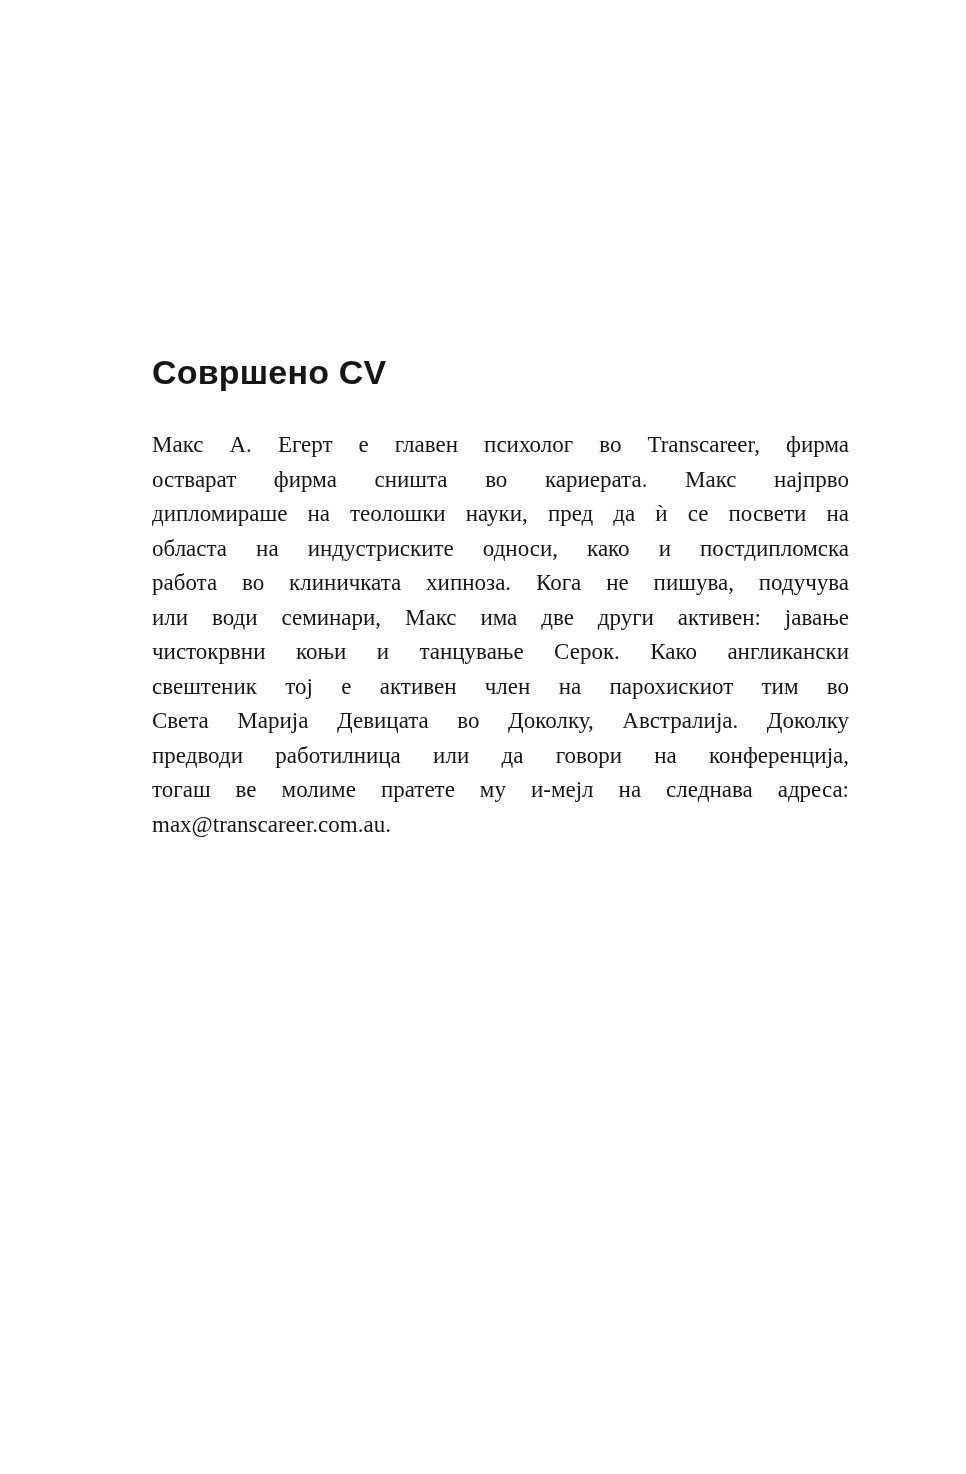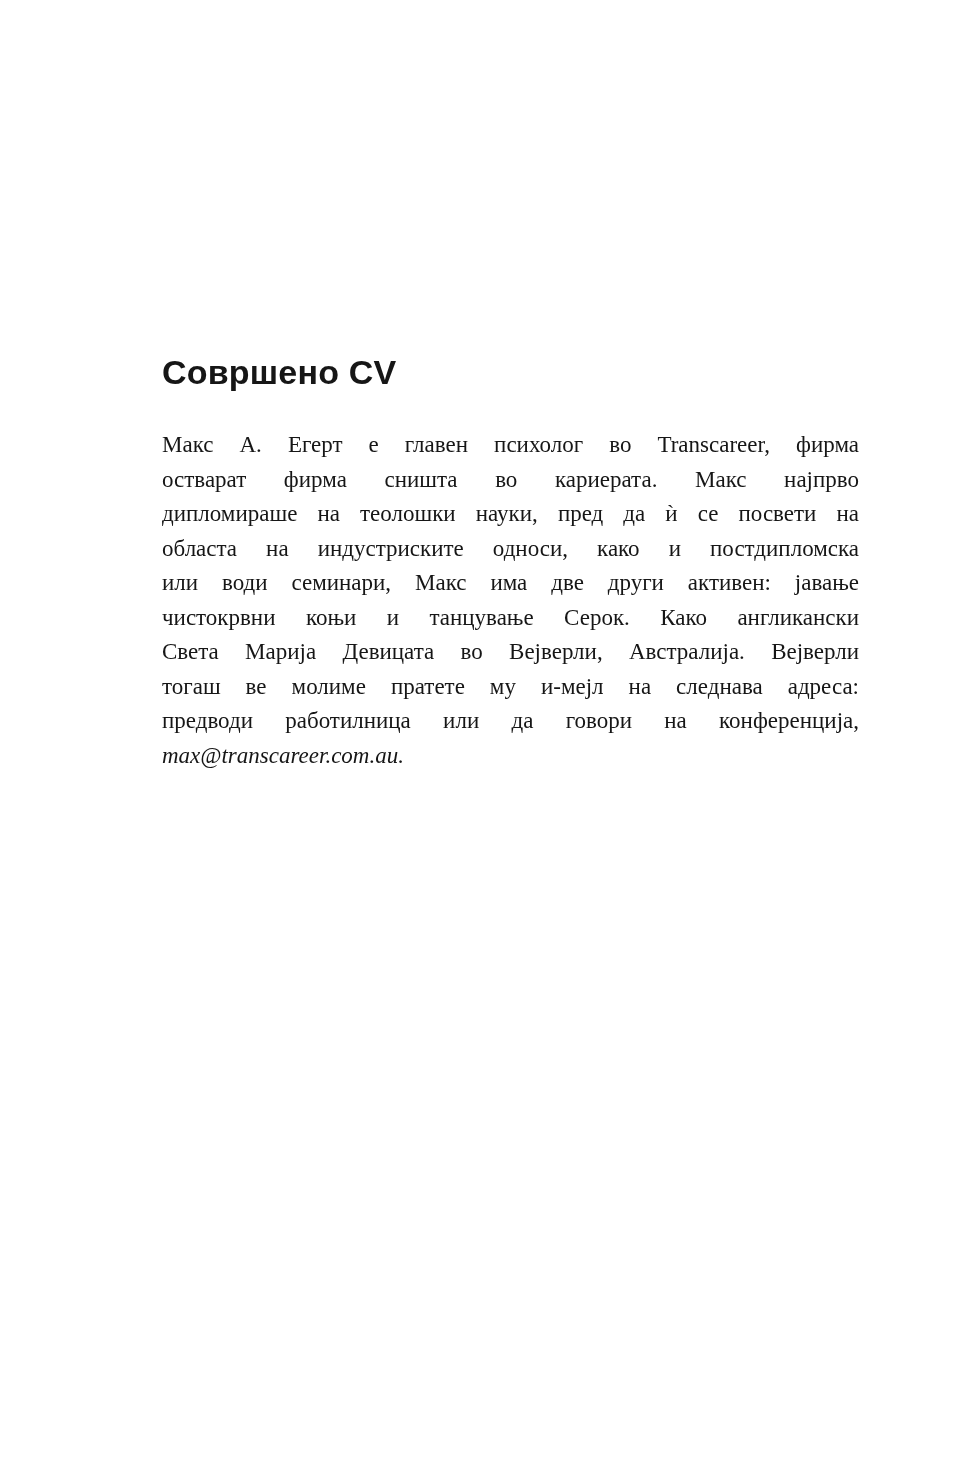--- a/index.html
+++ b/index.html
@@ -12,21 +12,20 @@
     width: 966px;
     height: 1474px;
     background: #ffffff;
     overflow: hidden;
   }
   .content {
     position: absolute;
     left: 152px;
     top: 352px;
     width: 697px;
-    margin-left: 10px;
   }
   .heading {
     font-family: "Liberation Sans", "DejaVu Sans", sans-serif;
     font-weight: 700;
     font-size: 34px;
     line-height: 40px;
     color: #161616;
     letter-spacing: 0.2px;
     margin: 0 0 36px 0;
   }
@@ -38,35 +37,36 @@
     margin: 0;
   }
   .paragraph .line {
     text-align: justify;
     text-align-last: justify;
     white-space: normal;
   }
   .paragraph .line.last {
     text-align: right;
     text-align-last: left;
-    font-style: italic;
   }
 </style>
 </head>
 <body>
 
 <div class="page">
   <div class="content">
     <h1 class="heading">Совршено CV</h1>
     <div class="paragraph">
       <div class="line">Макс А. Егерт е главен психолог во Transcareer, фирма</div>
       <div class="line">остварат фирма сништа во кариерата. Макс најпрво</div>
       <div class="line">дипломираше на теолошки науки, пред да ѝ се посвети на</div>
       <div class="line">областа на индустриските односи, како и постдипломска</div>
+      <div class="line">работа во клиничката хипноза. Кога не пишува, подучува</div>
       <div class="line">или води семинари, Макс има две други активен: јавање</div>
       <div class="line">чистокрвни коњи и танцување Серок. Како англикански</div>
-      <div class="line">Света Марија Девицата во Вејверли, Австралија. Вејверли</div>
+      <div class="line">свештеник тој е активен член на парохискиот тим во</div>
+      <div class="line">Света Марија Девицата во Доколку, Австралија. Доколку</div>
+      <div class="line">предводи работилница или да говори на конференција,</div>
       <div class="line">тогаш ве молиме пратете му и-мејл на следнава адреса:</div>
-      <div class="line">предводи работилница или да говори на конференција,</div>
       <div class="line last">max@transcareer.com.au.</div>
     </div>
   </div>
 </div>
 
 </body></html>

